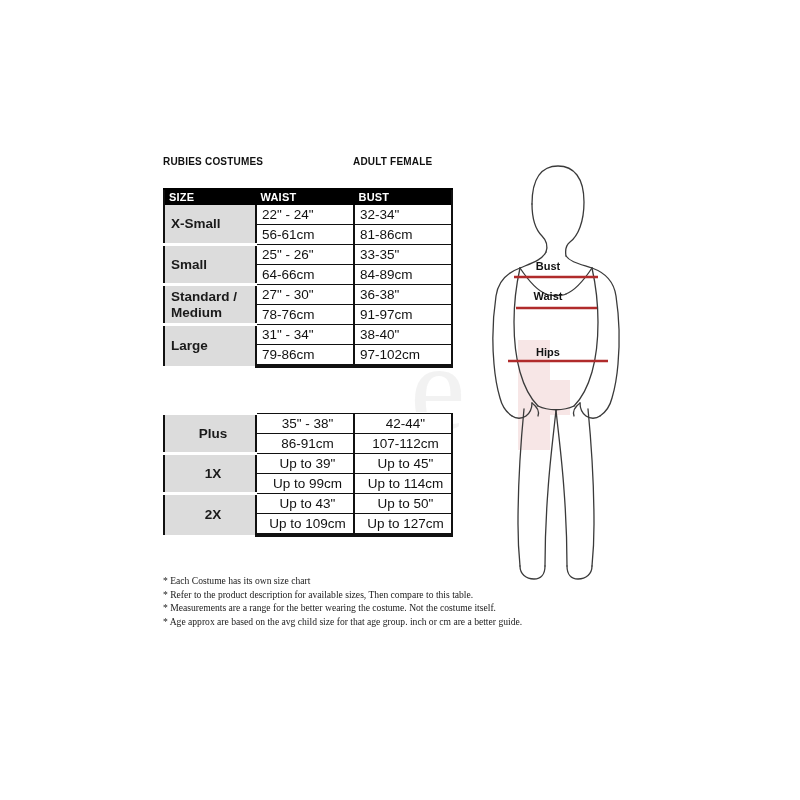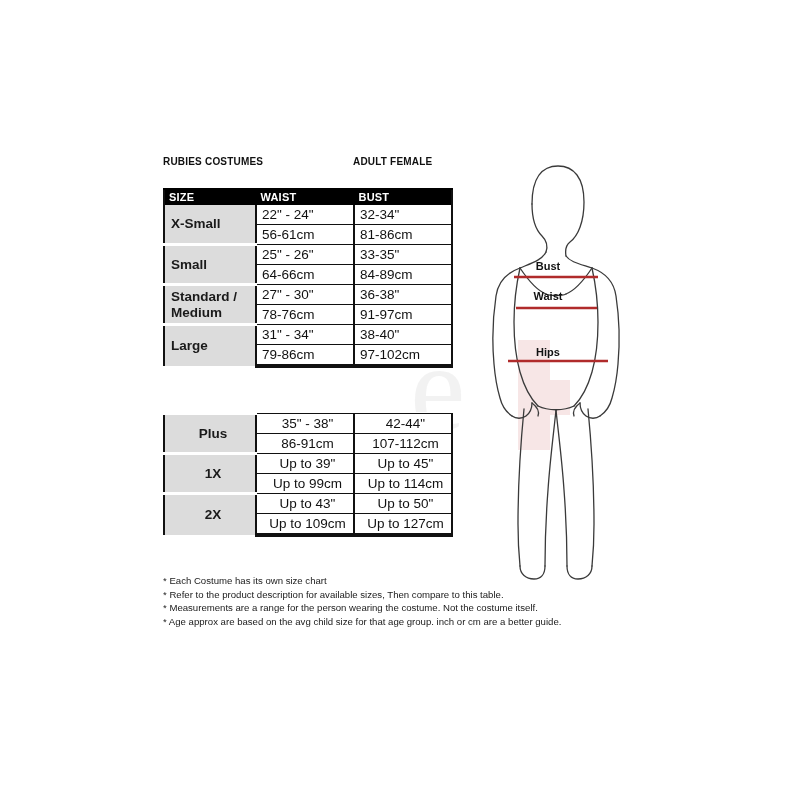--- a/index.html
+++ b/index.html
@@ -143,21 +143,21 @@
     left: 163px;
     top: 574px;
     width: 430px;
     z-index: 3;
   }
   .note-line {
     font-size: 9.6px;
     color: #1a1a1a;
     line-height: 13.6px;
     white-space: nowrap;
-    font-family: Liberation Sans, sans-serif;
+    font-family: Liberation Serif, serif;
   }
 
   
   .figure-wrap {
     position: absolute;
     left: 462px;
     top: 160px;
     width: 200px;
     height: 420px;
     z-index: 2;
@@ -283,21 +283,21 @@
       <tr class="tbl-bottom">
         <td class="meas first-col">Up to 109cm</td>
         <td class="meas">Up to 127cm</td>
       </tr>
     </tbody>
   </table>
 
   <div class="notes">
     <div class="note-line">* Each Costume has its own size chart</div>
     <div class="note-line">* Refer to the product description for available sizes, Then compare to this table.</div>
-    <div class="note-line">* Measurements are a range for the person wearing the costume. Not the costume itself.</div>
+    <div class="note-line">* Measurements are a range for the better wearing the costume. Not the costume itself.</div>
     <div class="note-line">* Age approx are based on the avg child size for that age group. inch or cm are a better guide.</div>
   </div>
 
   <div class="figure-wrap">
     <svg width="200" height="420" viewBox="0 0 200 420">
       <g fill="none" stroke="#3a3a3a" stroke-width="1.3" stroke-linejoin="round" stroke-linecap="round">
 
         <path d="M70 44 C70 18 80 6 96 6 C112 6 122 18 122 42
                  C122 62 116 76 108 82
                  C104 85 103 90 104 96"></path>

